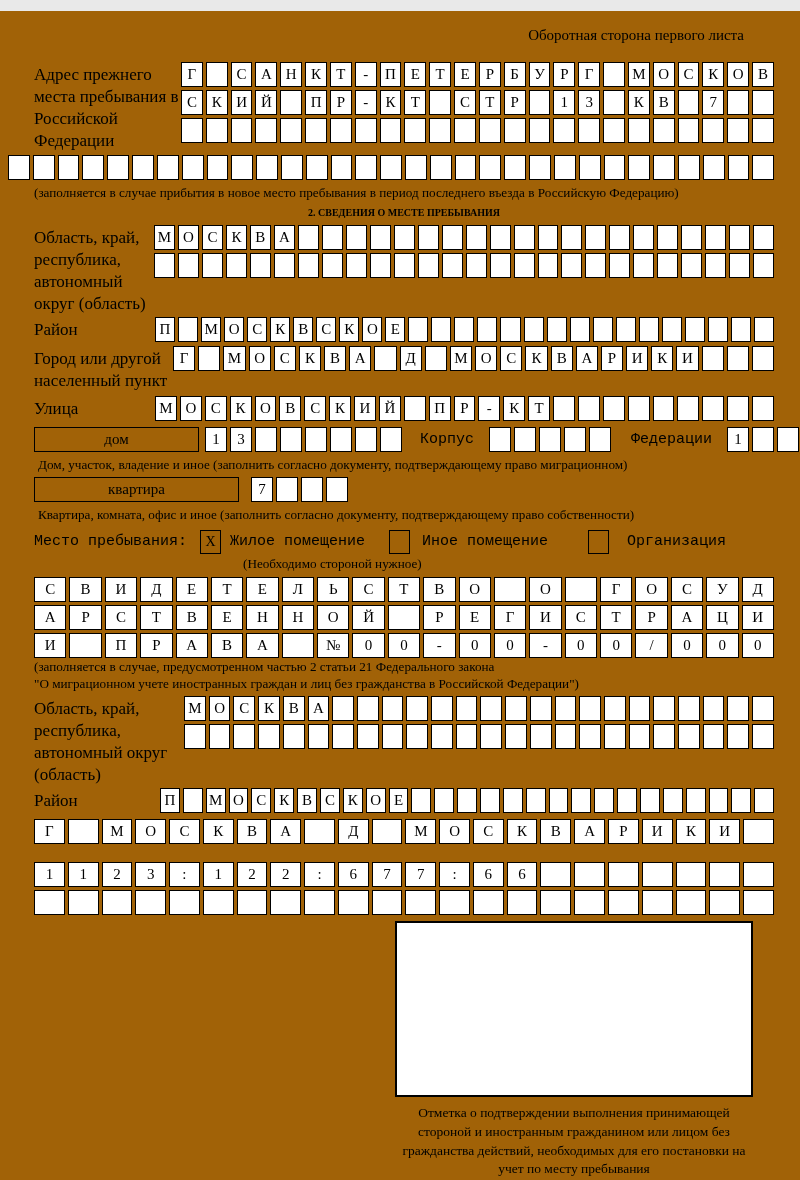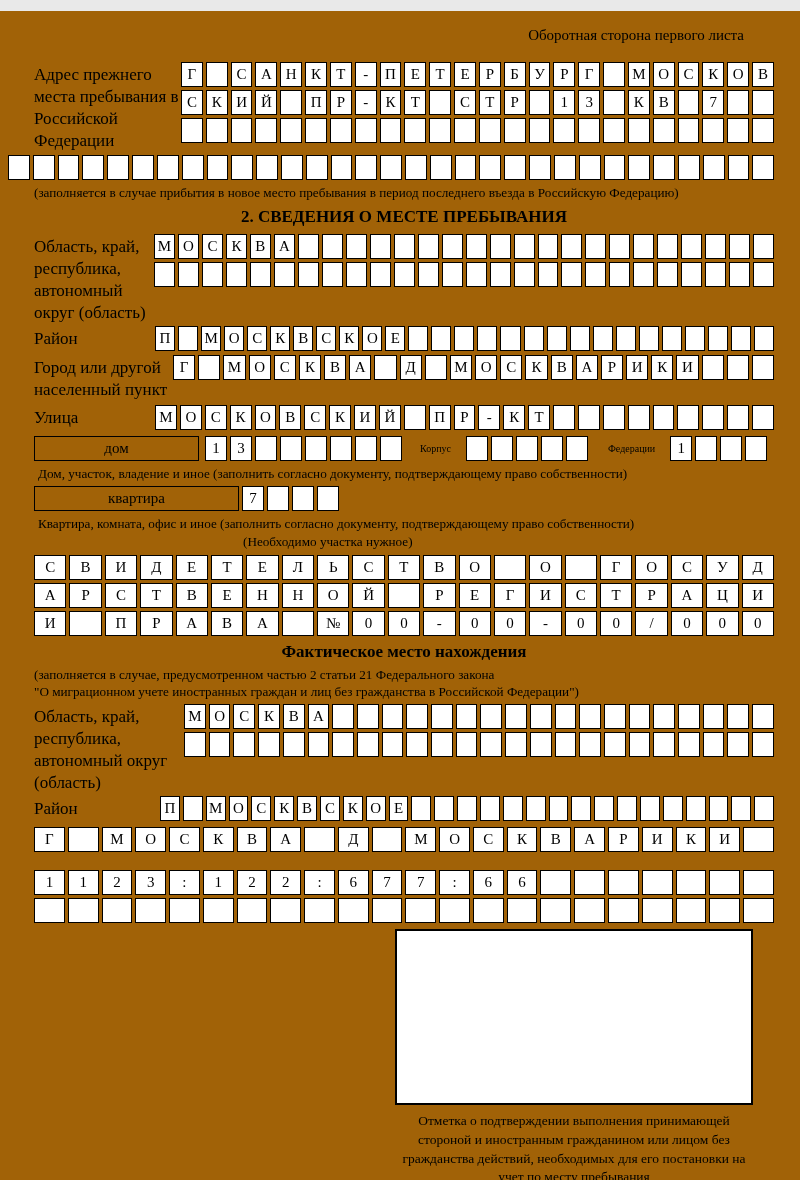--- a/index.html
+++ b/index.html
@@ -23,27 +23,27 @@
   .cells-fixed { display: flex; gap: 3px; }
   .cells-fixed .cell { flex: 0 0 22px; width: 22px; }
 
   .w147{flex:0 0 147px}.w120{flex:0 0 120px}.w121{flex:0 0 121px}.w139{flex:0 0 139px}
   .w221{flex:0 0 221px}.w150{flex:0 0 150px}.w126{flex:0 0 126px}.w196{flex:0 0 196px}
   .w191{flex:0 0 191px}
 
   .fullrow { margin-left: -26px; margin-top: 3px; }
   .cap { font-size: 13.2px; line-height: 1.3; }
   .cap-center { text-align: left; }
-  .sec-title { text-align: center; font-weight: bold; font-size: 17px; margin: 5px 0 7px 0; }
+  .sec-title { text-align: center; font-weight: bold; font-size: 10px; margin: 5px 0 7px 0; }
 
   .wbox {
     border: 1.5px solid #000; height: 25px; display: flex; align-items: center;
     justify-content: center; font-size: 15px; flex-shrink: 0;
   }
-  .inline-lbl { font-size: 10px; line-height: 25px; white-space: nowrap; }
+  .inline-lbl { font-size: 15px; line-height: 25px; white-space: nowrap; font-family: Liberation Mono, monospace; }
 
   .chk {
     flex: 0 0 21px; width: 21px; height: 24px; border: 1.5px solid #000;
     display: flex; align-items: center; justify-content: center; font-size: 14px;
   }
 
   .stamp-wrap { margin-left: 361px; width: 358px; margin-top: 6px; }
   .stamp-box { height: 176px; border: 2px solid #000; background: #fff; }
   .stamp-cap { font-size: 13.5px; text-align: center; line-height: 1.38; margin-top: 7px; }
 
@@ -355,34 +355,43 @@
         <span class="cell"></span>
       </div>
     <div class="inline-lbl" style="margin:0 9px 0 14px">Федерации</div>
     <div class="cells-fixed">
         <span class="cell">1</span>
         <span class="cell"></span>
         <span class="cell"></span>
         <span class="cell"></span>
       </div>
   </div>
-  <div class="cap mt4" style="padding-left:4px">Дом, участок, владение и иное (заполнить согласно документу, подтверждающему право собственности)</div>
-
-  <div class="frow mt4" style="align-items:center; gap:3px;">
+  <div class="cap mt4" style="padding-left:4px">Дом, участок, владение и иное (заполнить согласно документу, подтверждающему право миграционном)</div>
+
+  <div class="frow mt4" style="align-items:center; gap:12px;">
     <div class="wbox" style="width:205px">квартира</div>
     <div class="cells-fixed">
         <span class="cell">7</span>
         <span class="cell"></span>
         <span class="cell"></span>
         <span class="cell"></span>
       </div>
   </div>
   <div class="cap mt4" style="padding-left:4px">Квартира, комната, офис и иное (заполнить согласно документу, подтверждающему право собственности)</div>
 
-  <div class="cap" style="margin-left:209px; margin-top:1px">(Необходимо участка нужное)</div>
+  <div class="frow mt6 alignc">
+    <div class="inline-lbl">Место пребывания:</div>
+    <div class="chk" style="margin:0 9px 0 13px">X</div>
+    <div class="inline-lbl">Жилое помещение</div>
+    <div class="chk" style="margin:0 12px 0 24px"></div>
+    <div class="inline-lbl">Иное помещение</div>
+    <div class="chk" style="margin:0 18px 0 40px"></div>
+    <div class="inline-lbl">Организация</div>
+  </div>
+  <div class="cap" style="margin-left:209px; margin-top:1px">(Необходимо стороной нужное)</div>
 
   <div class="frow mt4">
     <div class="stack">
       <div class="cells">
           <span class="cell">С</span>
           <span class="cell">В</span>
           <span class="cell">И</span>
           <span class="cell">Д</span>
           <span class="cell">Е</span>
           <span class="cell">Т</span>
@@ -444,21 +453,20 @@
           <span class="cell">0</span>
           <span class="cell">0</span>
           <span class="cell">/</span>
           <span class="cell">0</span>
           <span class="cell">0</span>
           <span class="cell">0</span>
         </div>
     </div>
   </div>
 
-  <div class="sec-title" style="margin-top:6px; margin-bottom:4px">Фактическое место нахождения</div>
   <div class="cap cap-center">(заполняется в случае, предусмотренном частью 2 статьи 21 Федерального закона</div>
   <div class="cap cap-center mb4">"О миграционном учете иностранных граждан и лиц без гражданства в Российской Федерации")</div>
 
   <div class="frow">
     <div class="flabel w150">Область, край, республика, автономный округ (область)</div>
     <div class="stack">
       <div class="cells">
           <span class="cell">М</span>
           <span class="cell">О</span>
           <span class="cell">С</span>

